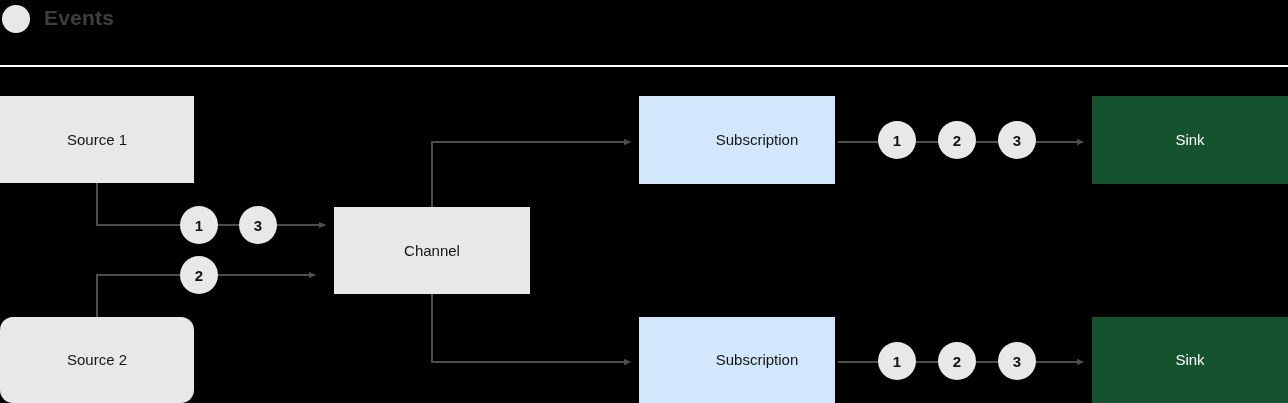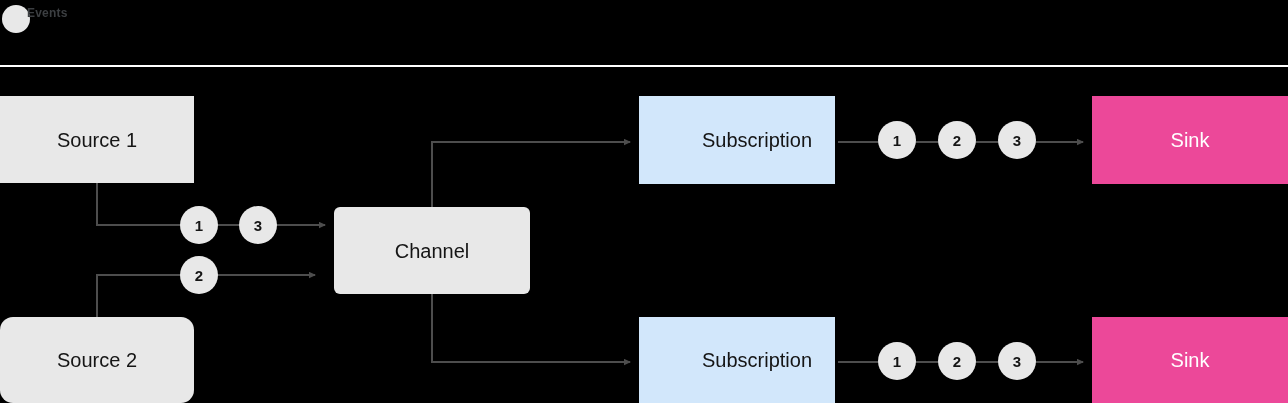--- a/index.html
+++ b/index.html
@@ -35,58 +35,58 @@
     position: absolute;
     left: 2px;
     top: 5px;
     width: 28px;
     height: 28px;
     border-radius: 50%;
     background: #e8e8e8;
   }
   .legend-label {
     position: absolute;
-    left: 27px;
+    left: 44px;
     top: 6px;
-    font-size: 12px;
+    font-size: 21px;
     font-weight: bold;
     color: #3c3f42;
     letter-spacing: 0.2px;
   }
   .legend-rule {
     position: absolute;
     left: 0;
     top: 65px;
     width: 1288px;
     height: 2px;
     background: #ffffff;
   }
 
   
   .box {
     position: absolute;
     display: flex;
     align-items: center;
     justify-content: center;
     box-sizing: border-box;
-    font-size: 20px;
+    font-size: 15px;
     text-align: center;
     line-height: 1.2;
   }
   .box.grey {
     background: #e8e8e8;
     color: #151515;
   }
   .box.lightblue {
     background: #d2e7fb;
     color: #151515;
     padding-left: 40px;
   }
   .box.blue {
-    background: #ec4899;
+    background: #14532d;
     color: #ffffff;
   }
 
   
   .token {
     position: absolute;
     width: 38px;
     height: 38px;
     border-radius: 50%;
     background: #e8e8e8;
@@ -140,21 +140,21 @@
   </svg>
 
   <div class="box grey" style="left:0px; top:96px; width:194px; height:87px;">
     <span>Source 1</span>
   </div>
 
   <div class="box grey" style="left:0px; top:317px; width:194px; height:86px;border-radius:13px;">
     <span>Source 2</span>
   </div>
 
-  <div class="box grey" style="left:334px; top:207px; width:196px; height:87px;border-radius:6px;">
+  <div class="box grey" style="left:334px; top:207px; width:196px; height:87px;">
     <span>Channel</span>
   </div>
 
   <div class="box lightblue" style="left:639px; top:96px; width:196px; height:88px;">
     <span>Subscription</span>
   </div>
 
   <div class="box lightblue" style="left:639px; top:317px; width:196px; height:86px;">
     <span>Subscription</span>
   </div>

